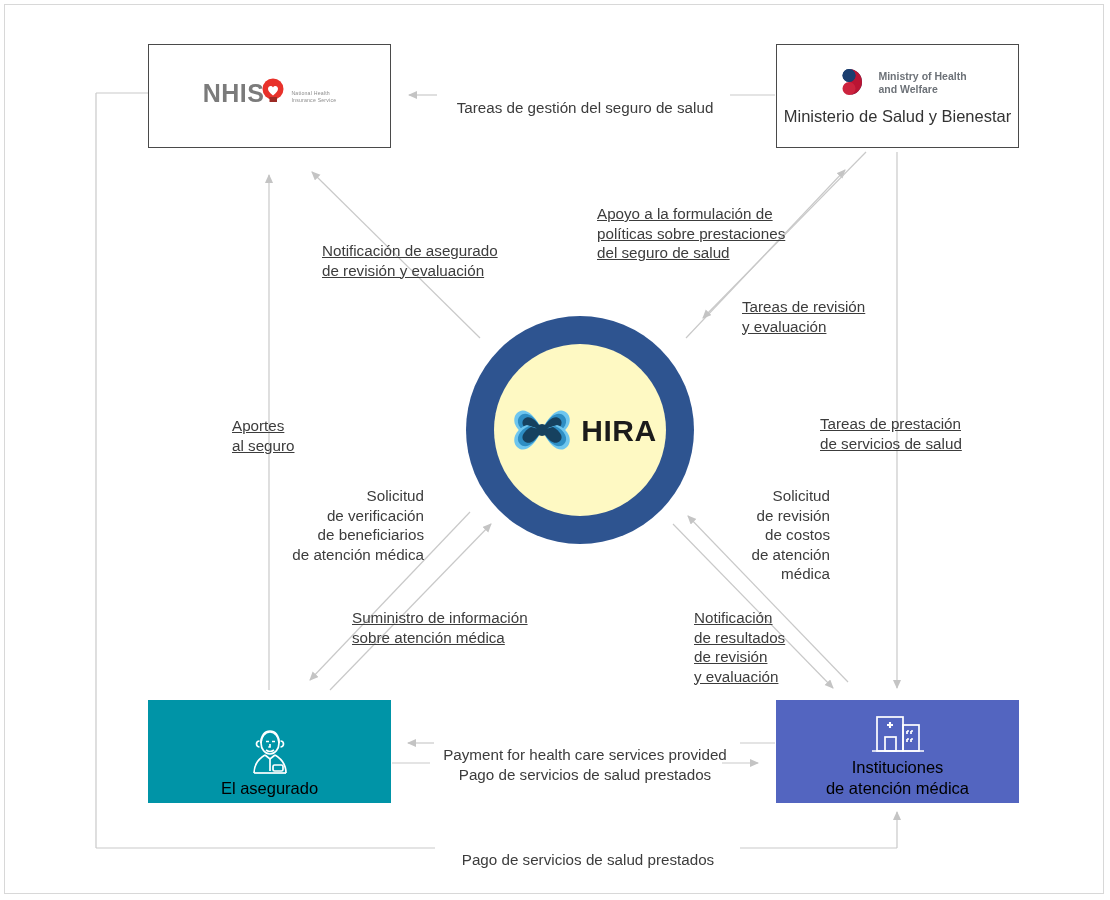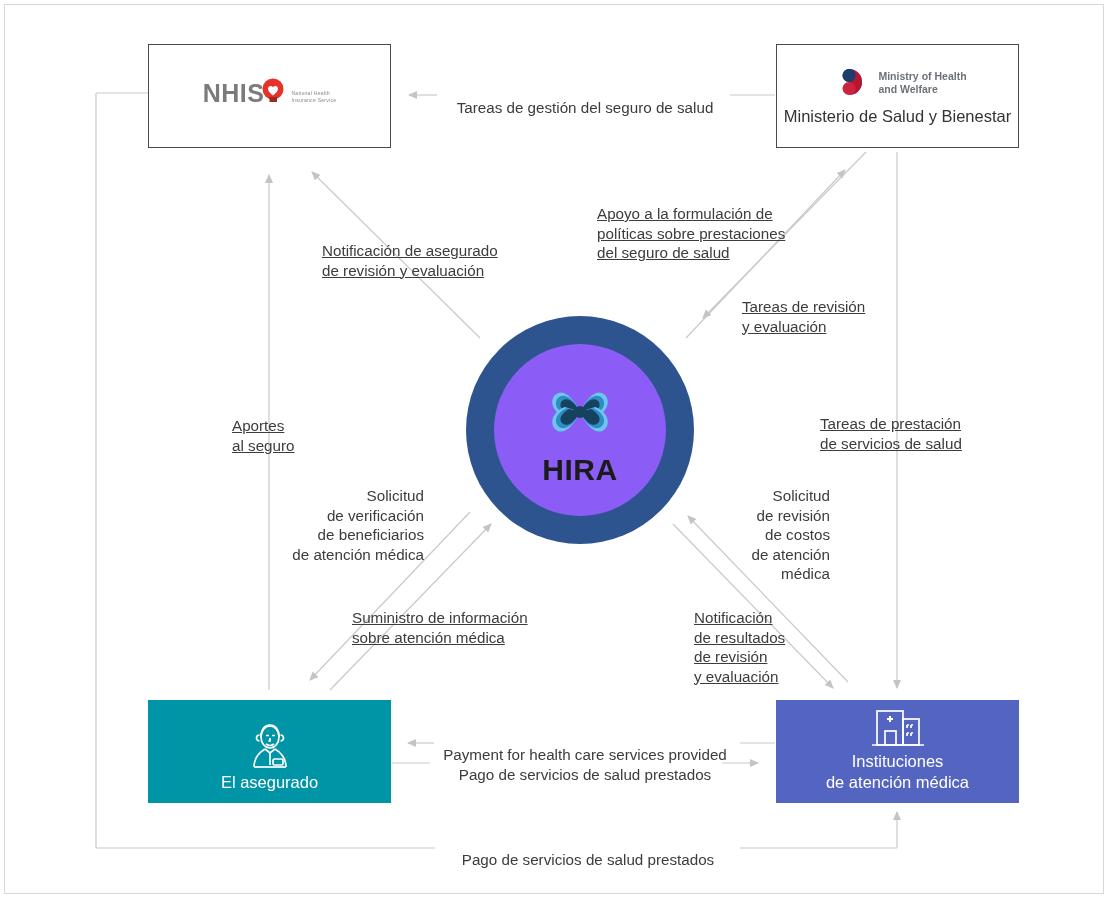--- a/index.html
+++ b/index.html
@@ -30,22 +30,22 @@
   #node-nhis{left:148px;top:44px;width:243px;height:104px;}
   #node-mohw{left:776px;top:44px;width:243px;height:104px;}
   #node-insured{left:148px;top:700px;width:243px;height:103px;background:#0094a7;}
   #node-institutions{left:776px;top:700px;width:243px;height:103px;background:#5365c0;}
 
   .node-title{
     font-size:16.5px;line-height:21px;text-align:center;color:#333;
     white-space:pre-line;
   }
   .node-title-light{
-    font-size:16.5px;line-height:21px;text-align:center;color:#ffffff;
-    white-space:pre-line;padding-bottom:10px;
+    font-size:16.5px;line-height:21px;text-align:center;color:#000000;
+    white-space:pre-line;padding-bottom:4px;
   }
 
   
   .logo-row{display:flex;align-items:center;justify-content:center;margin-bottom:6px;}
   .nhis-word{
     font-size:25px;font-weight:bold;letter-spacing:.5px;color:#7b7b7b;
     font-family:"Liberation Sans",sans-serif;line-height:1;
   }
   .nhis-sub{
     font-size:5.2px;line-height:6.4px;color:#8c8c8c;margin-left:5px;margin-top:7px;
@@ -60,22 +60,22 @@
   }
 
   
   #hira{
     position:absolute;left:466px;top:316px;width:228px;height:228px;
     border-radius:50%;
     background:#2e5490;
     display:flex;align-items:center;justify-content:center;
   }
   #hira-inner{
-    width:172px;height:172px;border-radius:50%;background:#8b5cf6;
-    display:flex;flex-direction:column;align-items:center;justify-content:center;
+    width:172px;height:172px;border-radius:50%;background:#fef9c3;
+    display:flex;flex-direction:row;align-items:center;justify-content:center;
   }
   #hira-word{
     font-size:30px;font-weight:bold;color:#1b1b1b;letter-spacing:.5px;
     font-family:"Liberation Sans",sans-serif;margin-top:2px;
   }
 
   
   .lbl{
     position:absolute;font-size:15.2px;line-height:19.5px;color:#3c3c3c;
     white-space:pre-line;

